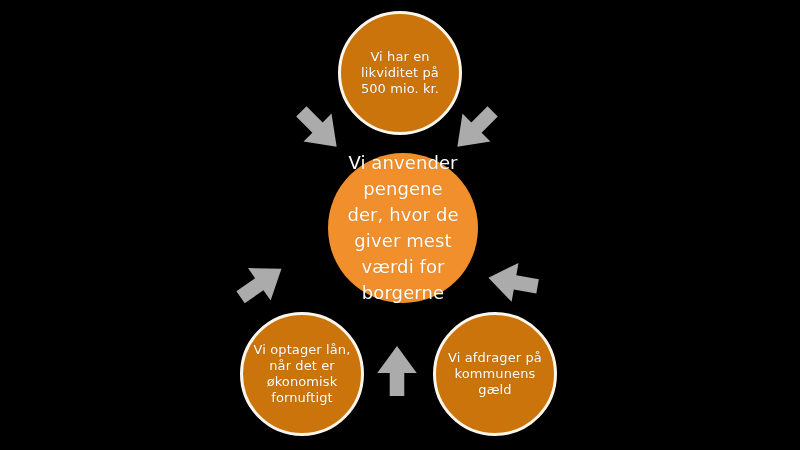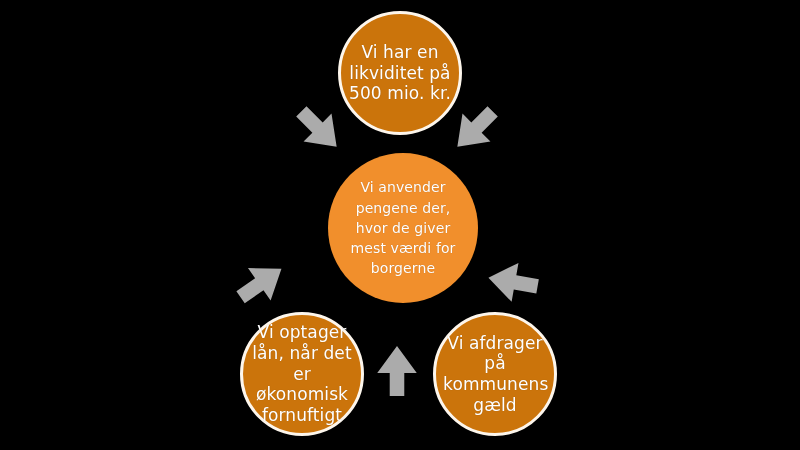--- a/index.html
+++ b/index.html
@@ -36,29 +36,29 @@
     width: 88%;
     line-height: 1.22;
     text-shadow: 0 0 1px rgba(0,0,0,0.25);
   }
   
   .node.outer {
     width: 124px;
     height: 124px;
     background: #CB740B;
     border: 3px solid #FDF6EC;
-    font-size: 17px;
+    font-size: 13px;
   }
   
   .node.hub {
     width: 150px;
     height: 150px;
     background: #F18F2C;
     border: none;
-    font-size: 14px;
+    font-size: 18px;
   }
   .node.hub .label { width: 80%; line-height: 1.45; }
 
   .n-top    { left: 338px; top: 11px; }
   .n-right  { left: 496px; top: 135px; }
   .n-bright { left: 433px; top: 312px; }
   .n-bleft  { left: 240px; top: 312px; }
   .n-left   { left: 178px; top: 133px; }
   .n-hub    { left: 328px; top: 153px; }
 

